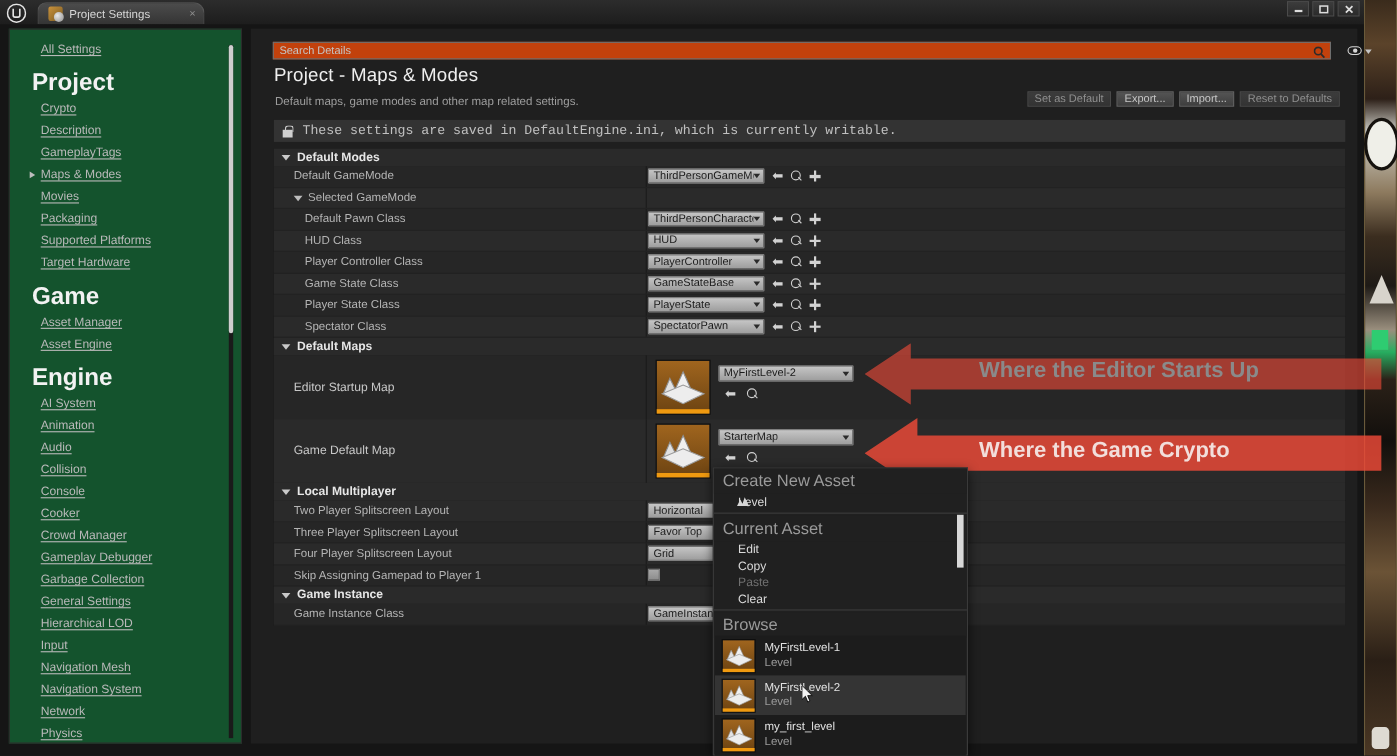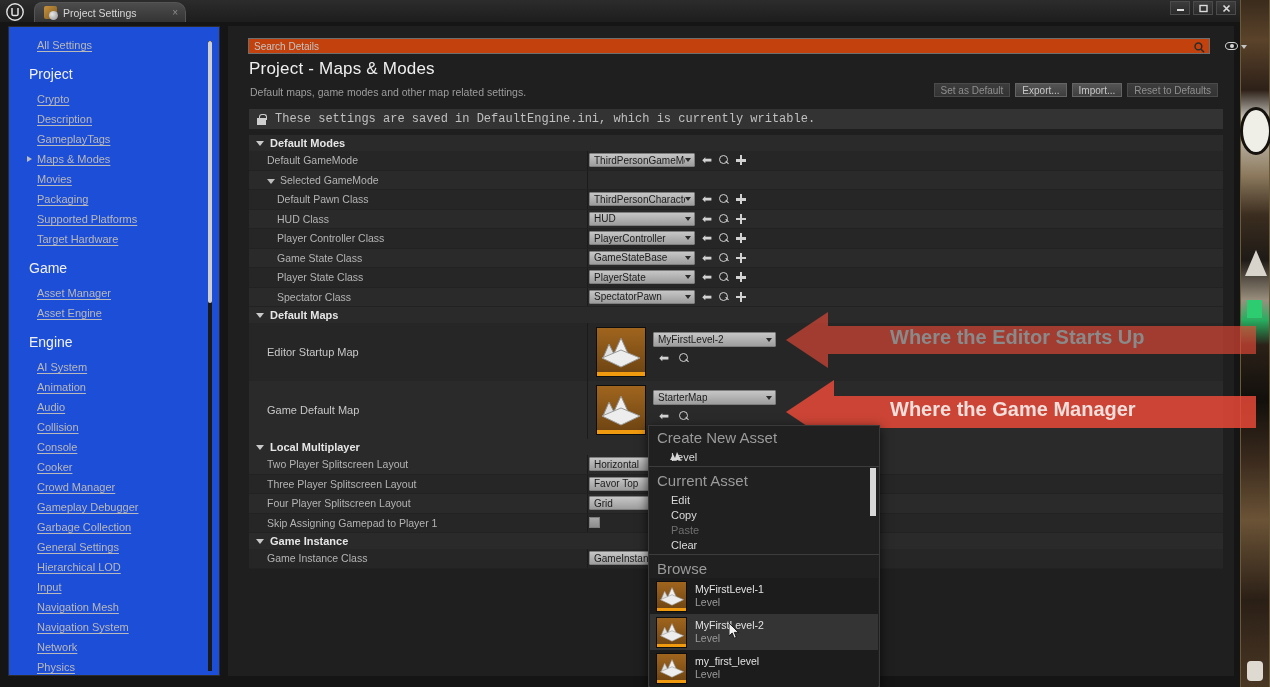--- a/index.html
+++ b/index.html
@@ -53,27 +53,27 @@
   .tab-label{font-size:10.5px;color:#d6d6d6;white-space:nowrap;}
   .tab-close{position:absolute;right:7px;top:4px;font-size:10px;color:#8d8d8d;}
 
   .wctrls{position:absolute;right:4px;top:1px;display:flex;gap:3px;}
   .wbtn{width:20px;height:14px;background:linear-gradient(to bottom,#3c3c3c,#2a2a2a);
     border:1px solid #4b4b4b;display:flex;align-items:center;justify-content:center;
     font-size:9px;color:#dcdcdc;}
 
   
   .sidebar{position:absolute;left:8px;top:26px;width:212px;height:650px;
-    background:#1d4ed8;border:1px solid #2c2c2c;overflow:hidden;}
+    background:#14532d;border:1px solid #2c2c2c;overflow:hidden;}
   .side-scroll{position:absolute;right:7px;top:14px;width:4px;height:262px;background:#cfcfcf;border-radius:2px;}
   .side-track{position:absolute;right:7px;top:14px;width:4px;height:630px;background:#1a1a1a;}
   .side-inner{position:absolute;left:0;top:0;width:200px;padding:12px 0 0 0;}
   .side-link{font-size:11px;color:#b9b9b9;margin:0 0 8px 28px;width:fit-content;
     text-decoration:underline;text-underline-offset:2px;line-height:12px;}
-  .side-head{font-size:14px;color:#f2f2f2;margin:14px 0 9px 20px;line-height:19px;font-weight:normal;}
+  .side-head{font-size:22px;color:#f2f2f2;margin:14px 0 9px 20px;line-height:19px;font-weight:bold;}
   .side-link.sel{position:relative;}
   .side-link.sel:before{content:"";position:absolute;left:-10px;top:3px;
     border-left:5px solid #bdbdbd;border-top:3.5px solid transparent;border-bottom:3.5px solid transparent;}
 
   
   .details{position:absolute;left:228px;top:26px;width:1006px;height:650px;background:#1f1f1f;}
   .searchbar{position:absolute;left:20px;top:12px;width:962px;height:16px;
     background:#c2410c;border:1px solid #6e6e6e;display:flex;align-items:center;padding-left:5px;}
   .searchbar .ph{font-size:10px;color:#c5c5c5;}
   .srch-mag{position:absolute;right:4px;top:3px;width:11px;height:11px;}
@@ -518,21 +518,21 @@
     <div class="ann arrow1">
       <svg width="470" height="56" viewBox="0 0 470 56">
         <path d="M0 28 L42 0 L42 14 L470 14 L470 42 L42 42 L42 56 Z" fill="#ef4a38" opacity="0.62"></path>
       </svg>
       <div class="ann-text" id="ann-text-0" style="left: 104px; top: 14px; color: rgb(138, 138, 138);">Where the Editor Starts Up</div>
     </div>
     <div class="ann arrow2">
       <svg width="470" height="64" viewBox="0 0 470 64">
         <path d="M0 32 L48 0 L48 16 L470 16 L470 48 L48 48 L48 64 Z" fill="#ef4a38" opacity="0.82"></path>
       </svg>
-      <div class="ann-text" id="ann-text-1" style="left: 104px; top: 18px; color: rgb(242, 222, 219);">Where the Game Manager</div>
+      <div class="ann-text" id="ann-text-1" style="left: 104px; top: 18px; color: rgb(242, 222, 219);">Where the Game Crypto</div>
     </div>
 
     <div class="menu">
       <div class="menu-hdr">Create New Asset</div>
       <div class="menu-item" style="position:relative;">
         <span class="lvl-ico" style="top:2px;">
           <svg width="13" height="11" viewBox="0 0 13 11">
               <path d="M1 9 L4 3 L6 7 L8 1 L12 9 Z" fill="#d6d6d6"></path>
             </svg>
         </span>

